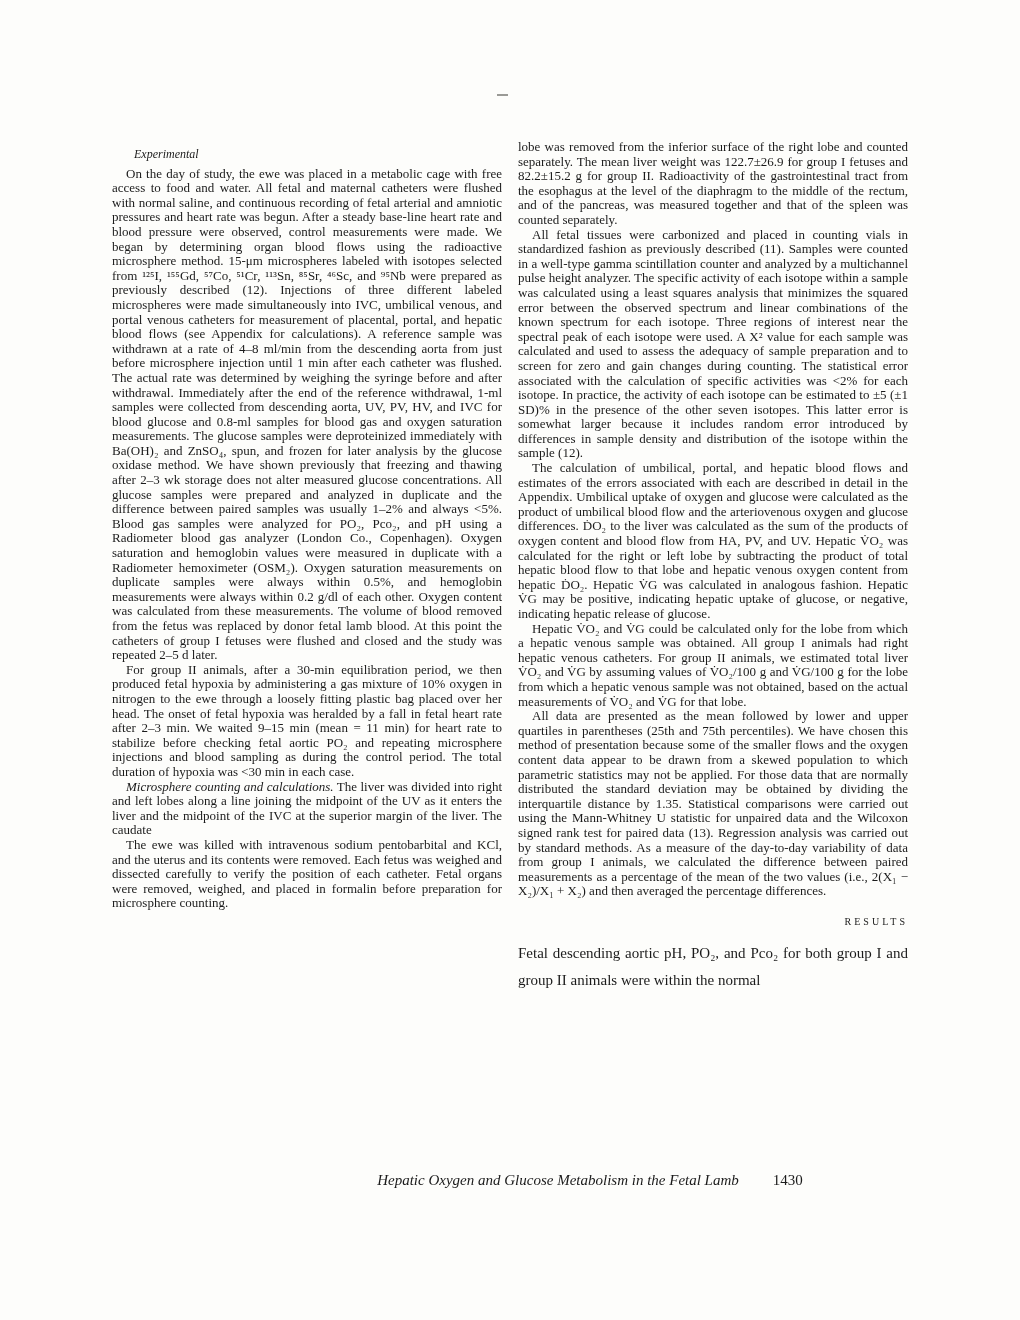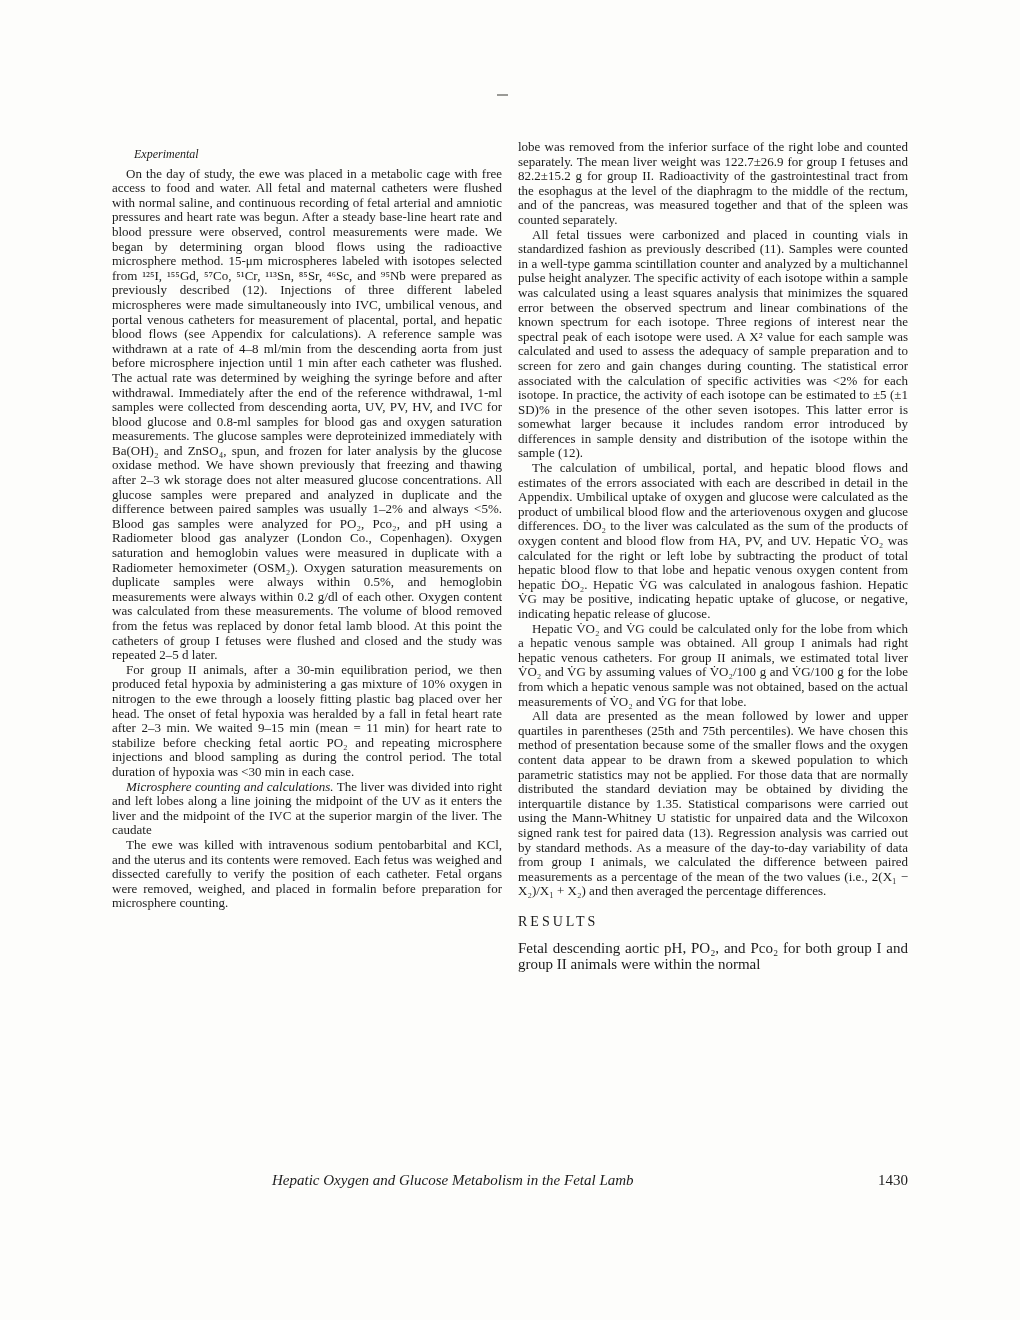--- a/index.html
+++ b/index.html
@@ -51,36 +51,36 @@
     font-weight: normal;
     font-size: 12px;
     margin: 7px 0 5px 22px;
     text-align: left;
   }
   .lead-italic {
     font-style: italic;
   }
   .results-heading {
     font-weight: normal;
-    font-size: 14px;
+    font-size: 10px;
     letter-spacing: 3px;
-    text-align: left;
+    text-align: right;
     margin: 16px 0 11px 0;
   }
   .results-text {
     font-size: 15px;
-    line-height: 16px;
+    line-height: 27px;
   }
   .footer {
     position: absolute;
     top: 1172px;
     left: 112px;
     width: 796px;
     display: flex;
-    justify-content: space-between;
+    justify-content: center;
     align-items: baseline;
     padding-left: 160px;
     box-sizing: border-box;
     gap: 34px;
     font-size: 15px;
   }
   .running-title {
     font-style: italic;
   }
   .page-number {

